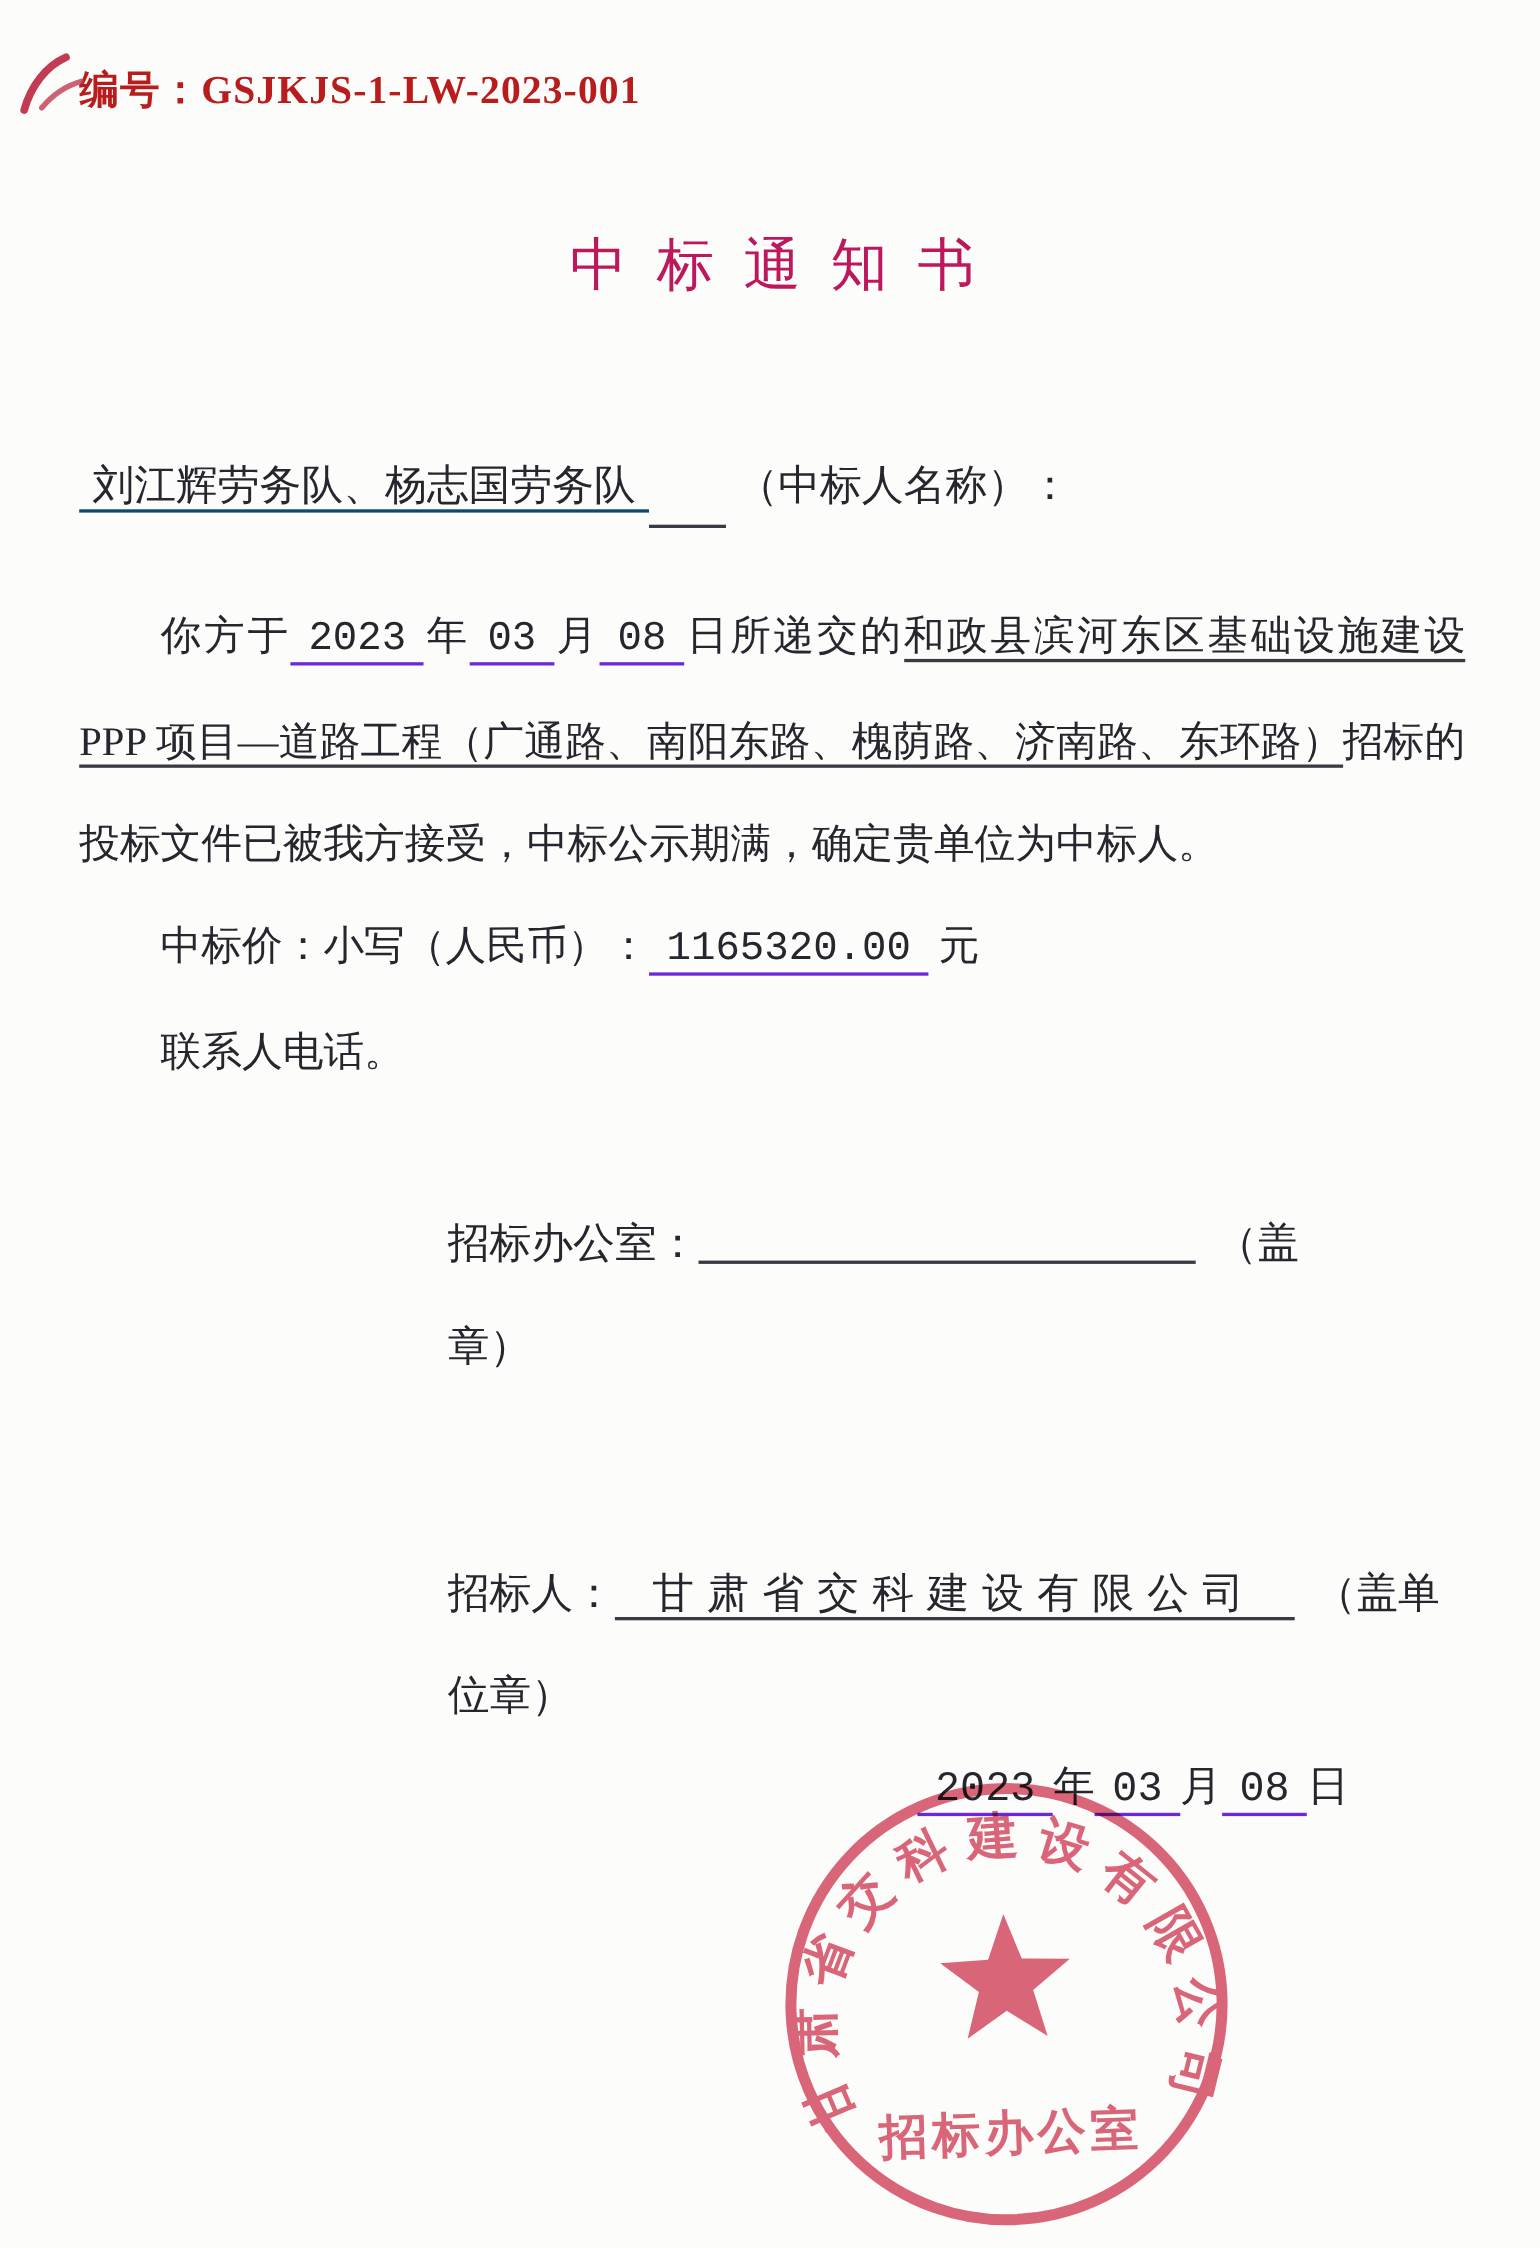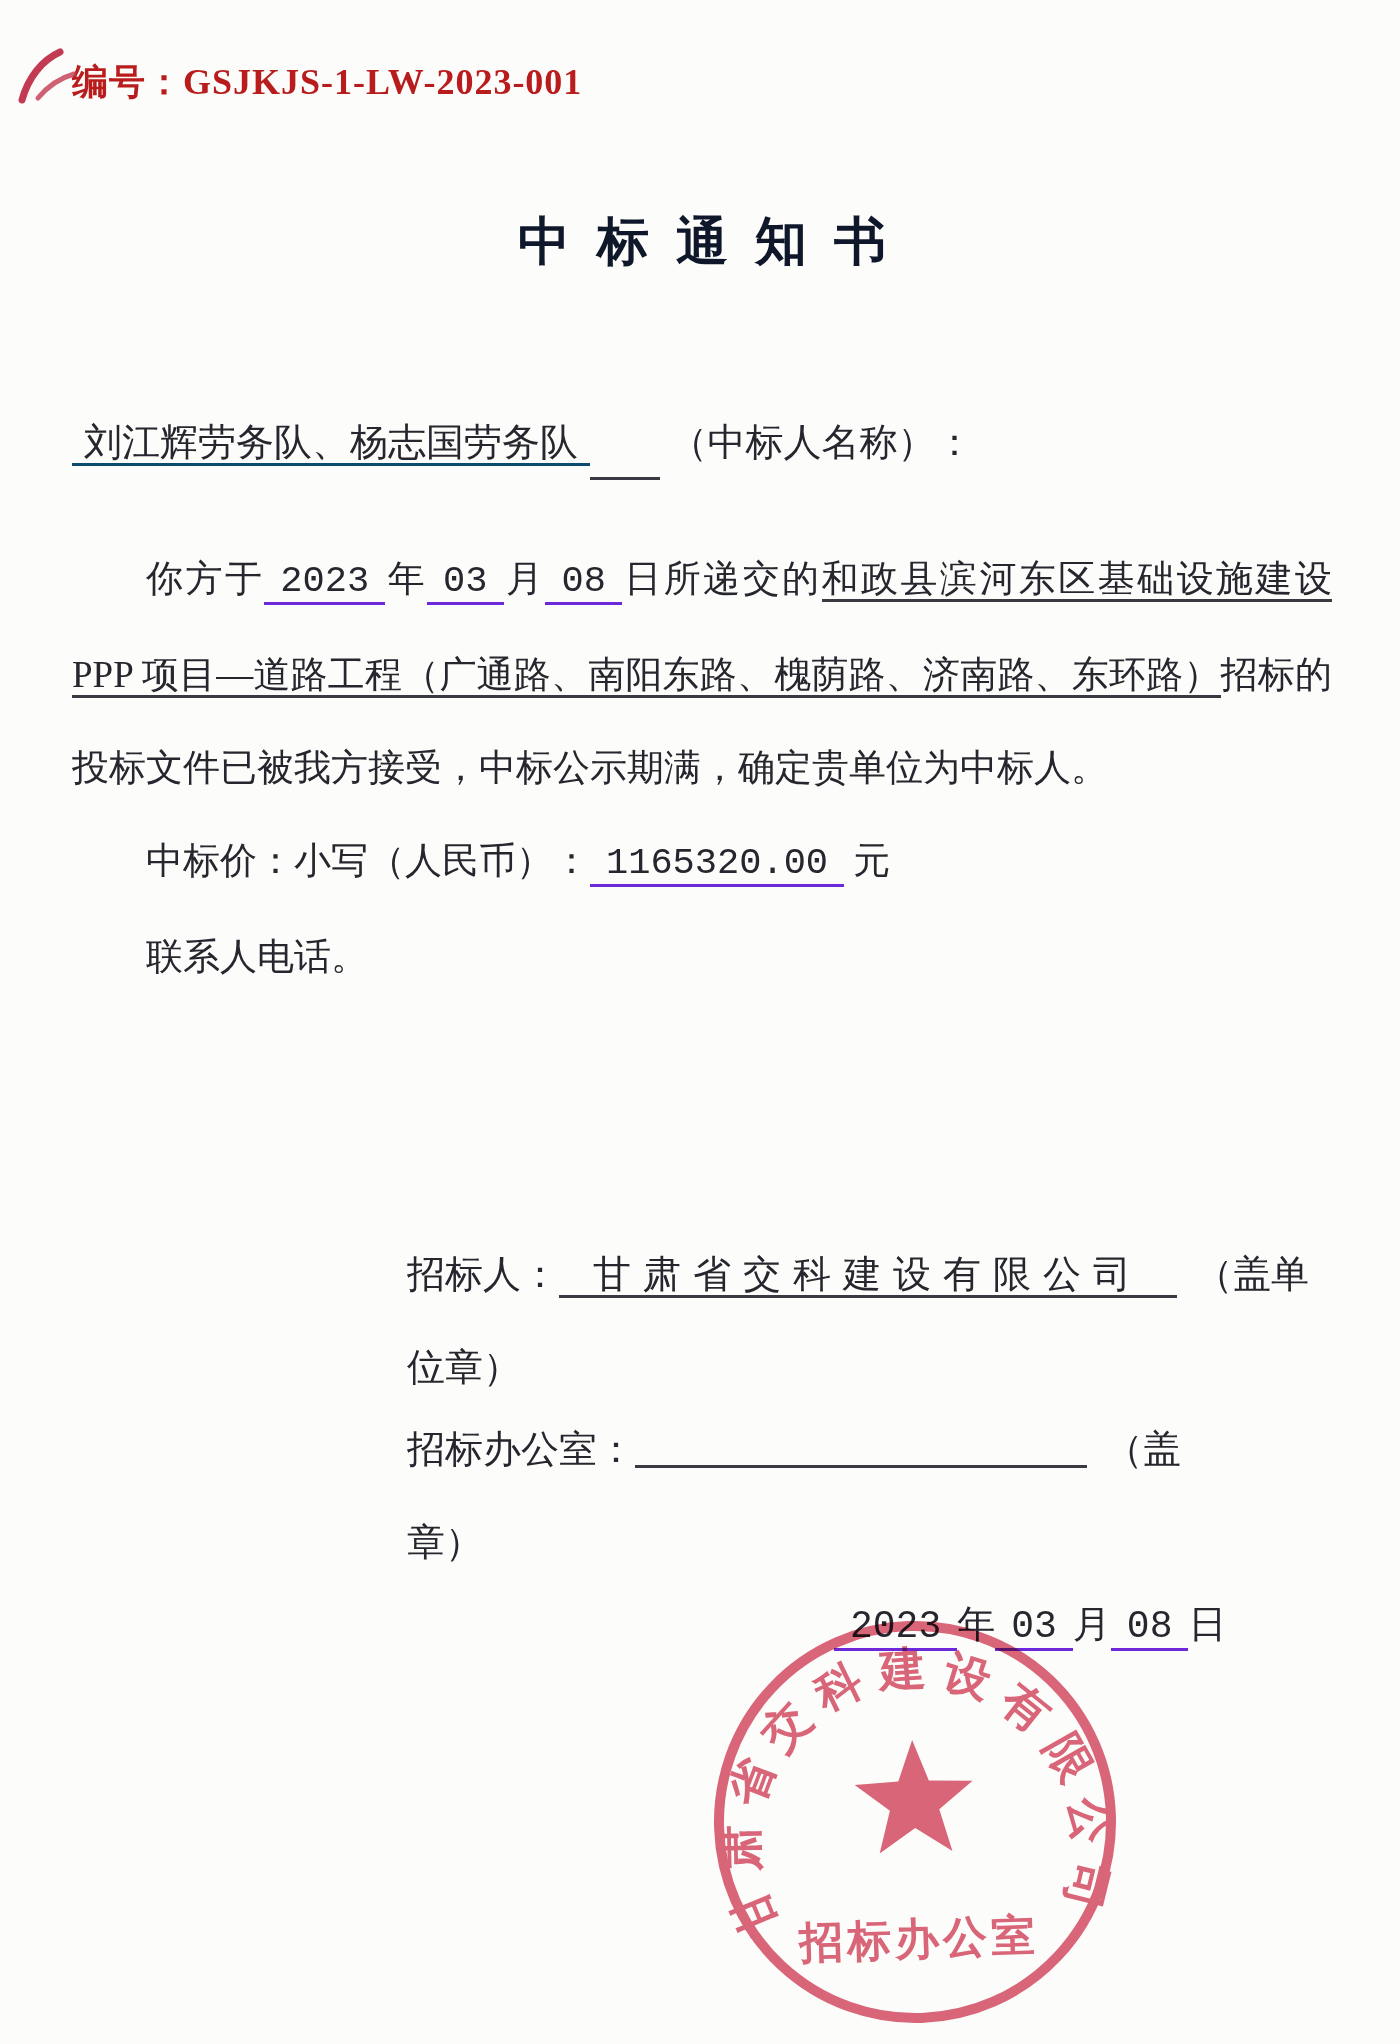--- a/index.html
+++ b/index.html
@@ -9,21 +9,21 @@
     font-family:"Liberation Serif","DejaVu Serif",serif;
     color:#26262e;
   }
   .sheet{position:relative;width:1400px;height:2044px;padding:0 68px 0 72px;box-sizing:border-box;}
   .serial{
     margin-top:52px;height:60px;line-height:60px;
     text-align:left;font-size:36px;letter-spacing:1px;color:#b91c1c;font-weight:bold;
   }
   .title{
     margin-top:95px;height:70px;line-height:70px;text-align:center;
-    font-size:52px;font-weight:700;letter-spacing:0.52em;text-indent:0.52em;color:#0f172a;
+    font-size:52px;font-weight:400;letter-spacing:0.52em;text-indent:0.52em;color:#be185d;
   }
   .line{font-size:37px;line-height:93px;}
   .recipient{margin-top:130px;height:70px;line-height:70px;font-size:38px;}
   .para{margin-top:0;text-align:justify;text-indent:2em;}
   .para1{margin-top:55px;}
   .u{border-bottom:3px solid #3a3a43;}
   .u-num{border-bottom:3px solid #6d28d9;padding:0 16px;font-family:Liberation Mono, monospace;}
   .u-pad{border-bottom:3px solid #0c4a6e;padding:0 12px;}
   .caps-line{text-indent:6.3em;}
   .sig-line{height:93px;line-height:93px;font-size:38px;}
@@ -71,26 +71,26 @@
   <div class="line para">
     <span>中标价：小写（人民币）：</span><span class="u-num">1165320.00</span>
     <span>元</span>
   </div>
 
 
 
 
   <div class="line para">联系人电话。</div>
 
+  <div class="sig-line office">
+    <span>招标办公室：</span><span class="blank-underline"></span><span class="sig-suffix">（盖　　章）</span>
+  </div>
+
   <div class="sig-line bidder">
     <span>招标人：</span><span class="bidder-name">甘肃省交科建设有限公司</span><span class="sig-suffix">（盖单位章）</span>
-  </div>
-
-  <div class="sig-line office">
-    <span>招标办公室：</span><span class="blank-underline"></span><span class="sig-suffix">（盖　　章）</span>
   </div>
 
   <div class="sig-line date-line">
     <span class="u-num">2023</span><span>年</span><span class="u-num">03</span><span>月</span><span class="u-num">08</span><span>日</span>
   </div>
 
   <svg class="seal" width="440" height="440" viewBox="0 0 440 440">
     <circle cx="220" cy="220" r="196" fill="none" stroke="#d8566b" stroke-width="10"></circle>
     <defs>
       <path id="sealArc" d="M 80,320 A 160,160 0 1 1 360,320" fill="none"></path>

